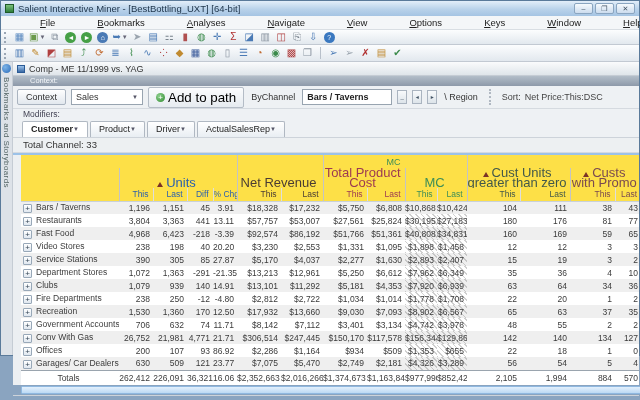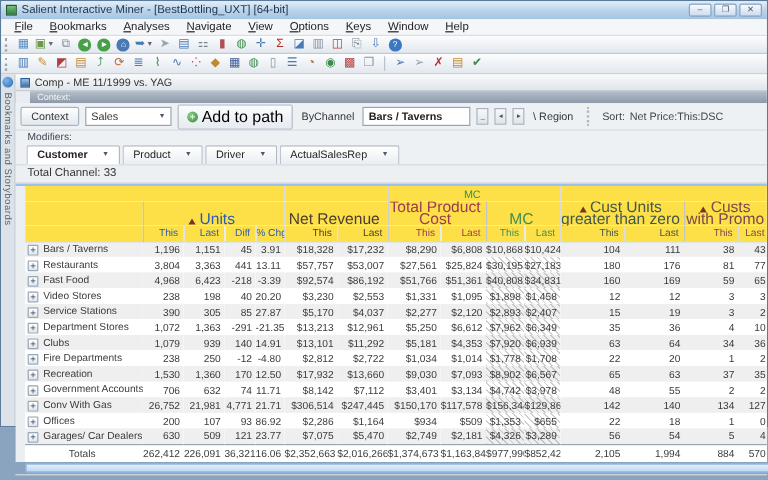--- a/index.html
+++ b/index.html
@@ -27,21 +27,21 @@
     width:19px; height:11px; border:1px solid #8aa5c0; border-radius:2px;
     background:linear-gradient(#f6fafd,#ccdcee);
     font-size:7px; line-height:9px; text-align:center; color:#456;
   }
 
   
   .menubar {
     height:14px; flex:0 0 14px; background:#f4f6f8; border-bottom:1px solid #d9dee3;
     display:flex; align-items:center; padding-left:4px; font-size:9.5px; color:#222;
   }
-  .menu-item { padding:0 7px; cursor:default; }
+  .menu-item { padding:0 7px; cursor:default;margin-left:28px; }
   .menu-item::first-letter { text-decoration:underline; }
 
   
   .toolbar {
     background:linear-gradient(#fcfdfe,#e2e8ee);
     border-bottom:1px solid #c2c9d2;
     display:flex; align-items:center; padding:0 2px; gap:1px;
   }
   .toolbar.row1 { height:15px; flex:0 0 15px; }
   .toolbar.row2 { height:17px; flex:0 0 17px; }
@@ -68,21 +68,21 @@
 
   .tabstrip {
     height:14px; flex:0 0 14px; background:linear-gradient(#fafbfc,#dfe5ea);
     border-bottom:1px solid #c5ccd4; display:flex; align-items:center; gap:4px;
     padding-left:4px; font-size:9px; color:#333;
   }
   .tab-icon { width:8px; height:8px; background:linear-gradient(#9cc2ea,#3a6aa5); border:1px solid #2a5a95; }
 
   .context-caption {
     height:10px; flex:0 0 10px; background:linear-gradient(#b3bec9,#8d99a9);
-    color:#f4f7fa; font-size:7.5px; line-height:10px; padding-left:6px;margin-left:12px;
+    color:#f4f7fa; font-size:7.5px; line-height:10px; padding-left:17px;
   }
   .context-row {
     height:23px; flex:0 0 23px; background:#eef1f4; border-bottom:1px solid #d5dae0;
     display:flex; align-items:center; gap:5px; padding:0 4px; font-size:9px; color:#333;
   }
   .ctx-btn {
     border:1px solid #aab4c0; background:linear-gradient(#fefefe,#e2e8ee);
     padding:2px 8px; border-radius:2px; font-size:9px; color:#333;
   }
   .ctx-select {
@@ -100,21 +100,21 @@
   .sort-group { display:flex; gap:4px; color:#444; }
 
   .modifiers-label { height:11px; flex:0 0 11px; background:#eef1f4; font-size:8.5px; color:#445; padding-left:10px; }
   .modifiers-row {
     height:18px; flex:0 0 18px; background:#eef1f4; border-bottom:1px solid #cdd3da;
     display:flex; align-items:flex-end; gap:2px; padding-left:9px;
   }
   .mod-btn {
     border:1px solid #b0b8c2; border-bottom:none; border-radius:2px 2px 0 0;
     background:linear-gradient(#ffffff,#e9eef3); padding:2px 8px 3px; font-size:9px; color:#222;
-    display:flex; align-items:center; gap:12px;
+    display:flex; align-items:center; gap:0;
   }
   .mod-btn.active { font-weight:bold; background:#fff; }
 
   .total-bar { height:15px; flex:0 0 15px; background:#edf0f2; border-bottom:1px solid #d5dae0; font-size:9.5px; color:#333; line-height:14px; padding-left:10px; }
 
   
   .grid-wrap { flex:0 0 232px; background:#eceff2; padding-left:8px; border-top:2px solid #9cc2e8; overflow:hidden; }
   table.grid { border-collapse:collapse; table-layout:fixed; width:620px; background:#fff; font-size:8.5px; color:#3b3b3b; }
   .grid td { padding:0 3px 0 0; white-space:nowrap; overflow:hidden; }
   .grid thead td { background:#fde047; }
@@ -431,21 +431,21 @@
           </thead>
           <tbody>
               <tr class="stripe">
     <td class="label-cell"><span class="expand-btn">+</span><span class="row-label">Bars / Taverns</span></td>
     <td class="val">1,196</td>
     <td class="val">1,151</td>
     <td class="val">45</td>
     <td class="val">3.91</td>
     <td class="val">$18,328</td>
     <td class="val">$17,232</td>
-    <td class="val">$8,290</td>
+    <td class="val">$5,750</td>
     <td class="val">$6,808</td>
     <td class="val">$10,868</td>
     <td class="val">$10,424</td>
     <td class="val">104</td>
     <td class="val">111</td>
     <td class="val">38</td>
     <td class="val">43</td>
   </tr>
               <tr>
     <td class="label-cell"><span class="expand-btn">+</span><span class="row-label">Restaurants</span></td>
@@ -500,21 +500,21 @@
   </tr>
               <tr class="stripe">
     <td class="label-cell"><span class="expand-btn">+</span><span class="row-label">Service Stations</span></td>
     <td class="val">390</td>
     <td class="val">305</td>
     <td class="val">85</td>
     <td class="val">27.87</td>
     <td class="val">$5,170</td>
     <td class="val">$4,037</td>
     <td class="val">$2,277</td>
-    <td class="val">$2,120</td>
+    <td class="val">$1,630</td>
     <td class="val hatch">$2,893</td>
     <td class="val hatch">$2,407</td>
     <td class="val">15</td>
     <td class="val">19</td>
     <td class="val">3</td>
     <td class="val">2</td>
   </tr>
               <tr>
     <td class="label-cell"><span class="expand-btn">+</span><span class="row-label">Department Stores</span></td>
     <td class="val">1,072</td>

